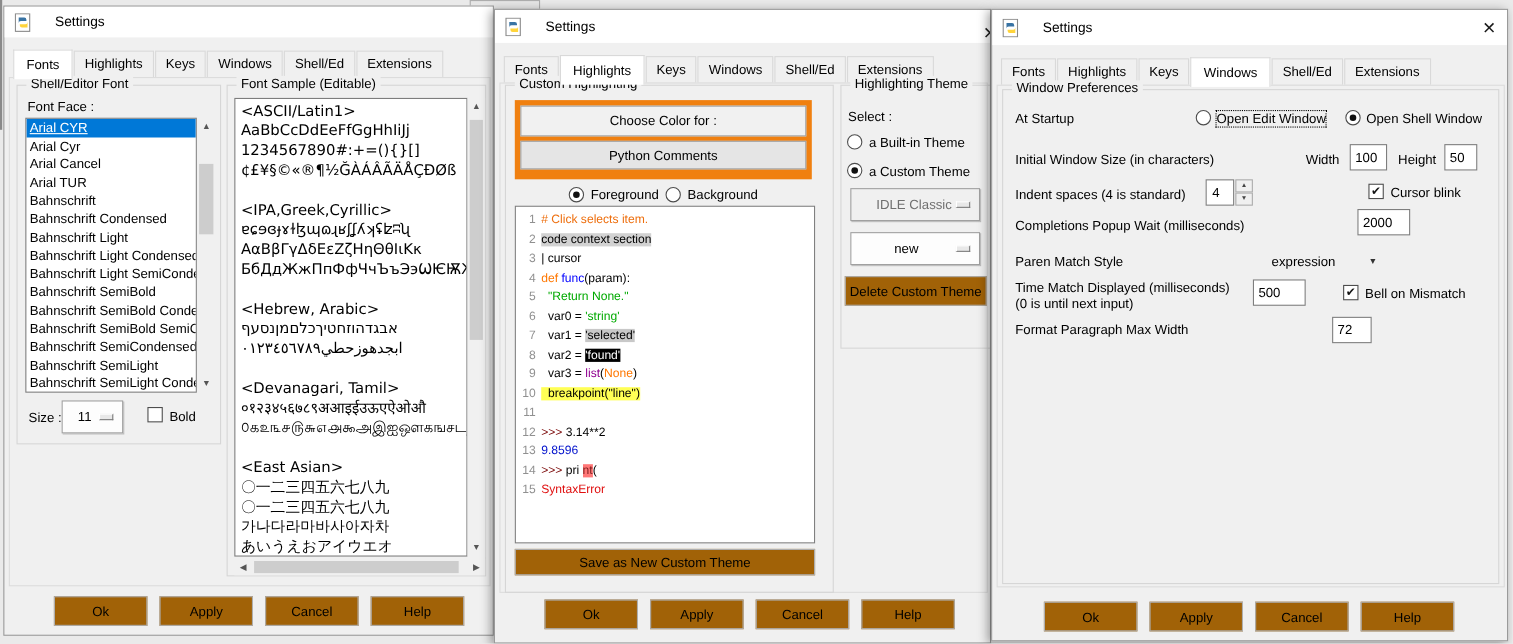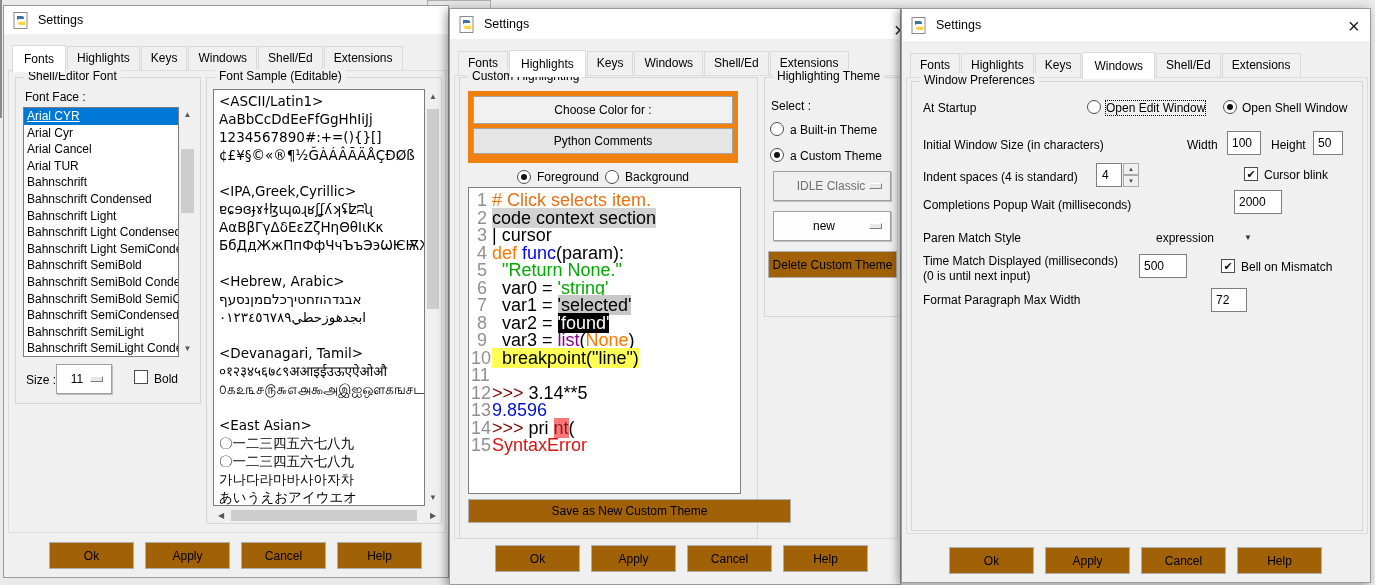--- a/index.html
+++ b/index.html
@@ -4,21 +4,21 @@
 <style>
 *{margin:0;padding:0;box-sizing:border-box}
 html,body{width:1375px;height:585px}
 body{font-family:"Liberation Sans",sans-serif;background:#eaeaea;position:relative;overflow:hidden;color:#000}
 
 .frag{position:absolute;background:#e6e6e6;border:1px solid #adadad}
 .frag-left{position:absolute;background:#8a8a8a}
 
 .win{position:absolute;background:#f0f0f0;border:1px solid #9a9a9a;overflow:hidden}
 .win.shadow{box-shadow:-3px 2px 9px rgba(0,0,0,.38)}
-.titlebar{position:absolute;left:0;top:0;right:0;background:#fff;display:flex;align-items:center;padding-left:9px;gap:8px}
+.titlebar{position:absolute;left:0;top:0;right:0;background:#fff;display:flex;align-items:center;padding-left:9px;gap:20px}
 .title{font-size:12.5px}
 .ticon{width:17px;height:17px;flex:0 0 auto}
 .close-x{position:absolute;font-size:20px;font-weight:300;color:#1a1a1a;line-height:1}
 
 .tabs{position:absolute;display:flex;align-items:flex-end;height:27px}
 .tab{font-size:12px;background:#f0f0f0;border:1px solid #d9d9d9;padding:4px 9px 5px;margin-right:1px;white-space:nowrap}
 .tab.active{background:#fff;padding:6px 11px 6px;margin-bottom:-1px;border-bottom:none;z-index:4;position:relative}
 
 .pane{position:absolute;border:1px solid #dcdcdc;background:#f0f0f0}
 .group{position:absolute;border:1px solid #d6d6d6}
@@ -47,21 +47,21 @@
 .arrow{position:absolute;color:#555;font-size:8px;line-height:1;display:flex;align-items:center;justify-content:center}
 .thumb{position:absolute;background:#cdcdcd}
 
 .samplebox{position:absolute;background:#fff;border:1px solid #7d7d7d;overflow:hidden;font-family:"DejaVu Sans",sans-serif;font-size:13.5px;line-height:18px;padding:2px 0 0 5px}
 .samplebox div{white-space:nowrap;height:18px;overflow:hidden}
 
 .orange-frame{position:absolute;background:var(--frame);padding:5px}
 .frame-btn{position:relative;width:100%;background:#f1f1f1;border:1px solid #a3a3a3;display:flex;align-items:center;justify-content:center;font-size:12px}
 .radio-row{position:absolute;display:flex;align-items:center;justify-content:center;gap:6px;font-size:12px}
 
-.codebox{position:absolute;background:#fff;border:1px solid #808080;overflow:hidden;font-size:18px;line-height:17.5px;padding:4px 0 0 2px}
+.codebox{position:absolute;background:#fff;border:1px solid #808080;overflow:hidden;font-size:11px;line-height:17.5px;padding:4px 0 0 2px}
 .code-line{white-space:pre;height:17.5px}
 .ln{display:inline-block;width:16px;text-align:right;color:#909090;margin-right:5px}
 .tok-plain{color:#000}
 .tok-comment{color:var(--comment)}
 .tok-keyword{color:var(--keyword)}
 .tok-defname{color:var(--defname)}
 .tok-string{color:var(--string)}
 .tok-builtin{color:var(--builtin)}
 .tok-console{color:var(--console)}
 .tok-stdout{color:var(--stdout)}
@@ -223,26 +223,26 @@
       <div class="code-line"><span class="ln">2</span><span class="tok-context">code context section</span></div>
       <div class="code-line"><span class="ln">3</span><span class="tok-plain">| cursor</span></div>
       <div class="code-line"><span class="ln">4</span><span class="tok-keyword">def</span><span class="tok-plain"> </span><span class="tok-defname">func</span><span class="tok-plain">(param):</span></div>
       <div class="code-line"><span class="ln">5</span><span class="tok-plain">  </span><span class="tok-string">"Return None."</span></div>
       <div class="code-line"><span class="ln">6</span><span class="tok-plain">  var0 = </span><span class="tok-string">'string'</span></div>
       <div class="code-line"><span class="ln">7</span><span class="tok-plain">  var1 = </span><span class="tok-selected">'selected'</span></div>
       <div class="code-line"><span class="ln">8</span><span class="tok-plain">  var2 = </span><span class="tok-hit">'found'</span></div>
       <div class="code-line"><span class="ln">9</span><span class="tok-plain">  var3 = </span><span class="tok-builtin">list</span><span class="tok-plain">(</span><span class="tok-keyword">None</span><span class="tok-plain">)</span></div>
       <div class="code-line"><span class="ln">10</span><span class="tok-break">  breakpoint("line")</span></div>
       <div class="code-line"><span class="ln">11</span></div>
-      <div class="code-line"><span class="ln">12</span><span class="tok-console">&gt;&gt;&gt;</span><span class="tok-plain"> 3.14**5</span></div>
+      <div class="code-line"><span class="ln">12</span><span class="tok-console">&gt;&gt;&gt;</span><span class="tok-plain"> 3.14**2</span></div>
       <div class="code-line"><span class="ln">13</span><span class="tok-stdout">9.8596</span></div>
       <div class="code-line"><span class="ln">14</span><span class="tok-console">&gt;&gt;&gt;</span><span class="tok-plain"> pri </span><span class="tok-error">nt</span><span class="tok-plain">(</span></div>
       <div class="code-line"><span class="ln">15</span><span class="tok-stderr">SyntaxError</span></div>
     </div>
-  <div class="btn" style="left:18px;top:490px;width:323px;height:24px">Save as New Custom Theme</div>
+  <div class="btn" style="left:18px;top:490px;width:273px;height:24px">Save as New Custom Theme</div>
 
   <div class="group" style="left:314px;top:68px;width:150px;height:240px">
     <span class="glabel">Highlighting Theme</span>
   </div>
   <div class="lbl" style="left:321px;top:90px">Select :</div>
   <span class="radio" style="left:320px;top:113px"></span>
   <div class="lbl" style="left:340px;top:114px">a Built-in Theme</div>
   <span class="radio sel" style="left:320px;top:139px"></span>
   <div class="lbl" style="left:340px;top:140px">a Custom Theme</div>
   <div class="opt disabled" style="left:323px;top:162px;width:118px;height:30px">

